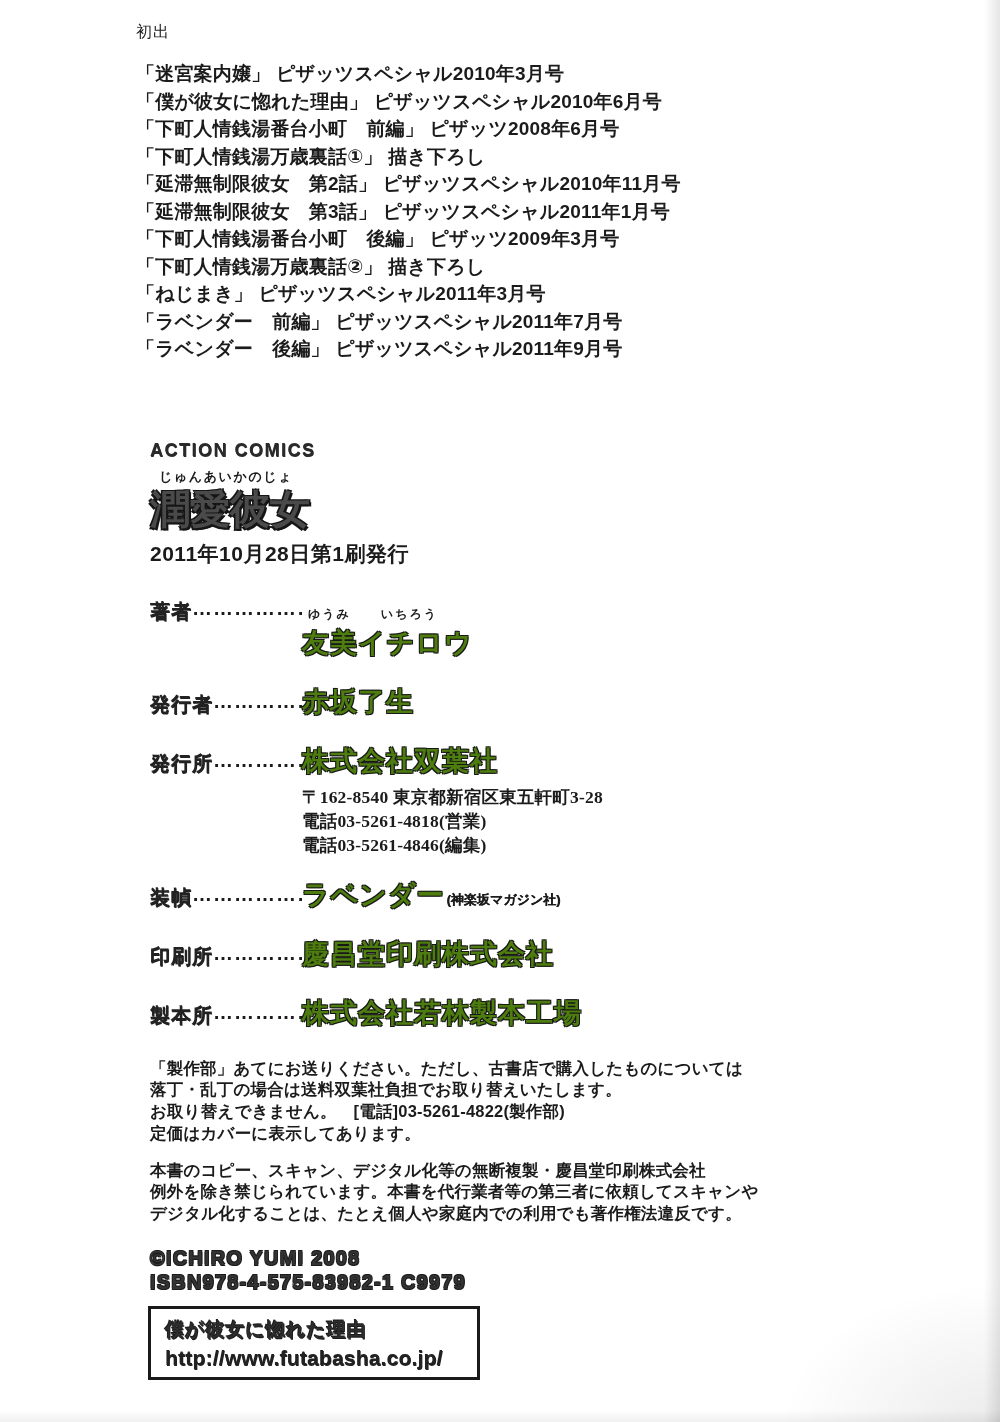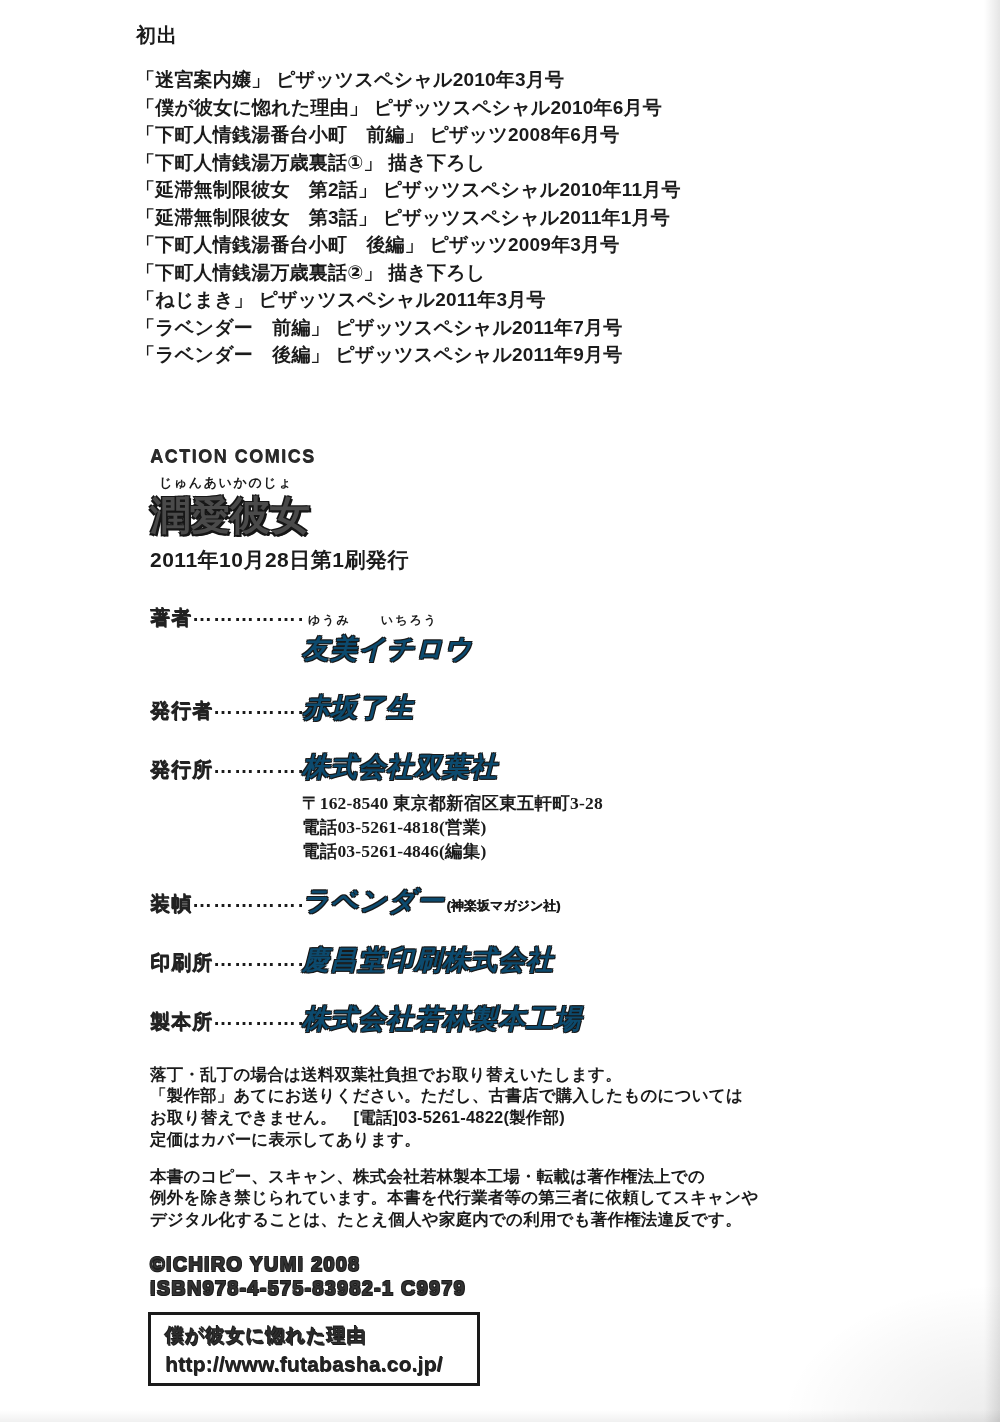--- a/index.html
+++ b/index.html
@@ -9,21 +9,21 @@
     position:relative;
     overflow:hidden;
     font-family:"Liberation Sans","DejaVu Sans",sans-serif;
     color:#1b1b1b;
     -webkit-font-smoothing:antialiased;
   }
   .page{position:relative;width:1000px;height:1422px;}
   .content{padding:22px 40px 0 136px;}
 
   
-  .fp-heading{font-size:20px;font-weight:700;letter-spacing:1px;margin:0 0 17px 0;}
+  .fp-heading{font-size:16px;font-weight:400;letter-spacing:1px;margin:0 0 17px 0;}
   .fp-list{font-size:19px;font-weight:600;line-height:27.5px;letter-spacing:0.2px;}
   .fp-item{white-space:nowrap;}
 
   
   .edition{margin:77px 0 0 14px;}
   .imprint{font-size:18px;font-weight:800;letter-spacing:1.5px;color:#2a2a2a;
            text-shadow:0.6px 0.6px 0 #2a2a2a;}
   .title-furigana{font-size:13px;font-weight:700;letter-spacing:1.6px;margin:7px 0 0 9px;}
   .book-title{
     font-size:40px;font-weight:900;line-height:1.1;letter-spacing:0px;
@@ -40,24 +40,23 @@
   .credit-row{display:flex;align-items:baseline;margin-bottom:23px;}
   .credit-head{
     width:152px;flex:0 0 152px;display:flex;align-items:baseline;
     overflow:hidden;white-space:nowrap;
   }
   .credit-label{font-size:20px;font-weight:800;letter-spacing:1px;color:#222;
                 text-shadow:0.5px 0.5px 0 #222;}
   .dots{font-size:20px;font-weight:700;letter-spacing:1px;position:relative;top:-3px;
         overflow:hidden;white-space:nowrap;flex:1 1 auto;}
   .credit-value{
-    font-size:27px;font-weight:900;letter-spacing:1px;color:#0c4a6e;
+    font-size:27px;font-weight:900;letter-spacing:1px;color:#4d7c0f;
     text-shadow:-1px -1px 0 #181818,1px -1px 0 #181818,-1px 1px 0 #181818,1px 1px 0 #181818;
     white-space:nowrap;
-    font-style:italic;
   }
   .value-wrap{position:relative;}
   .name-furigana{font-size:12px;font-weight:700;letter-spacing:2px;margin:0 0 2px 6px;font-family:Liberation Serif, serif;}
   .name-furigana .f2{margin-left:30px;}
   .credit-note{font-size:13px;font-weight:800;letter-spacing:0;margin-left:2px;
                text-shadow:0.4px 0.4px 0 #222;}
   .credit-details{
     font-family:"Liberation Serif","DejaVu Serif",serif;
     font-size:17.5px;font-weight:600;line-height:24px;
     margin:-16px 0 20px 152px;letter-spacing:0.2px;
@@ -180,28 +179,28 @@
       <div class="credit-row">
         <span class="credit-head">
           <span class="credit-label">製本所</span>
           <span class="dots">……………</span>
         </span>
         <span class="credit-value">株式会社若林製本工場</span>
       </div>
     </div>
 
     <div class="notice">
+      <div>「製作部」あてにお送りください。ただし、古書店で購入したものについては</div>
       <div>落丁・乱丁の場合は送料双葉社負担でお取り替えいたします。</div>
-      <div>「製作部」あてにお送りください。ただし、古書店で購入したものについては</div>
       <div>お取り替えできません。　[電話]03-5261-4822(製作部)</div>
       <div>定価はカバーに表示してあります。</div>
     </div>
 
     <div class="notice">
-      <div>本書のコピー、スキャン、株式会社若林製本工場・転載は著作権法上での</div>
+      <div>本書のコピー、スキャン、デジタル化等の無断複製・慶昌堂印刷株式会社</div>
       <div>例外を除き禁じられています。本書を代行業者等の第三者に依頼してスキャンや</div>
       <div>デジタル化することは、たとえ個人や家庭内での利用でも著作権法違反です。</div>
     </div>
 
     <div class="copyright-block">
       <div class="copyright-line">©ICHIRO YUMI 2008</div>
       <div class="isbn-line">ISBN978-4-575-83982-1 C9979</div>
     </div>
 
     <div class="homepage-box">

